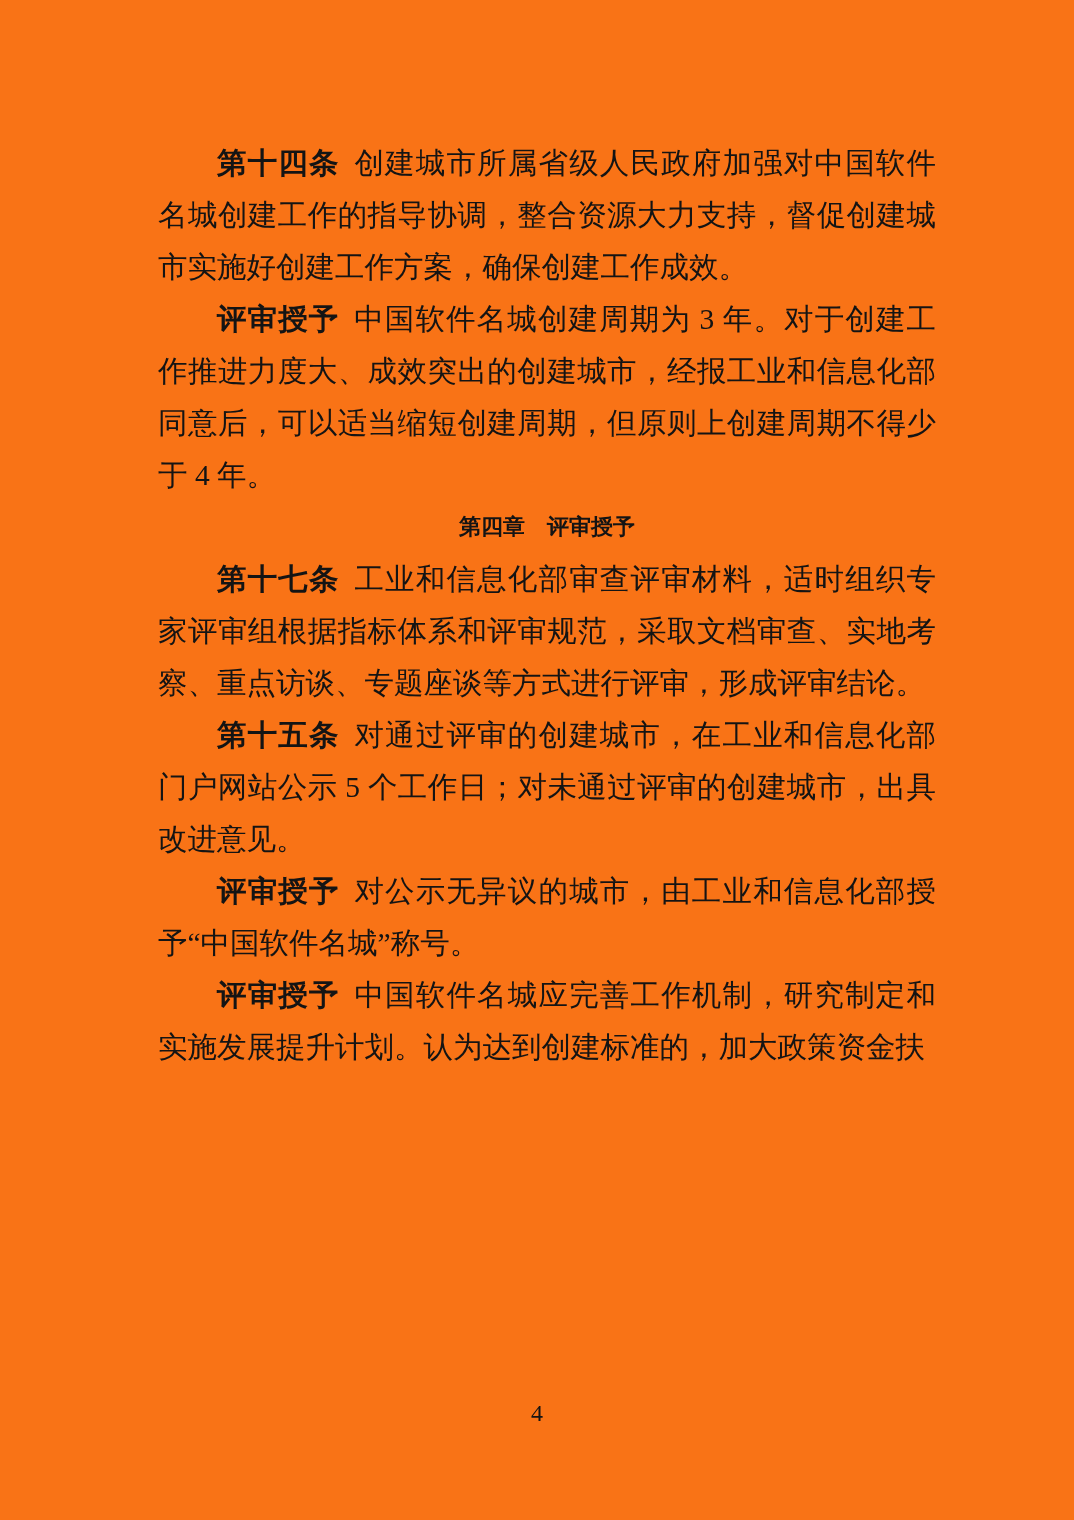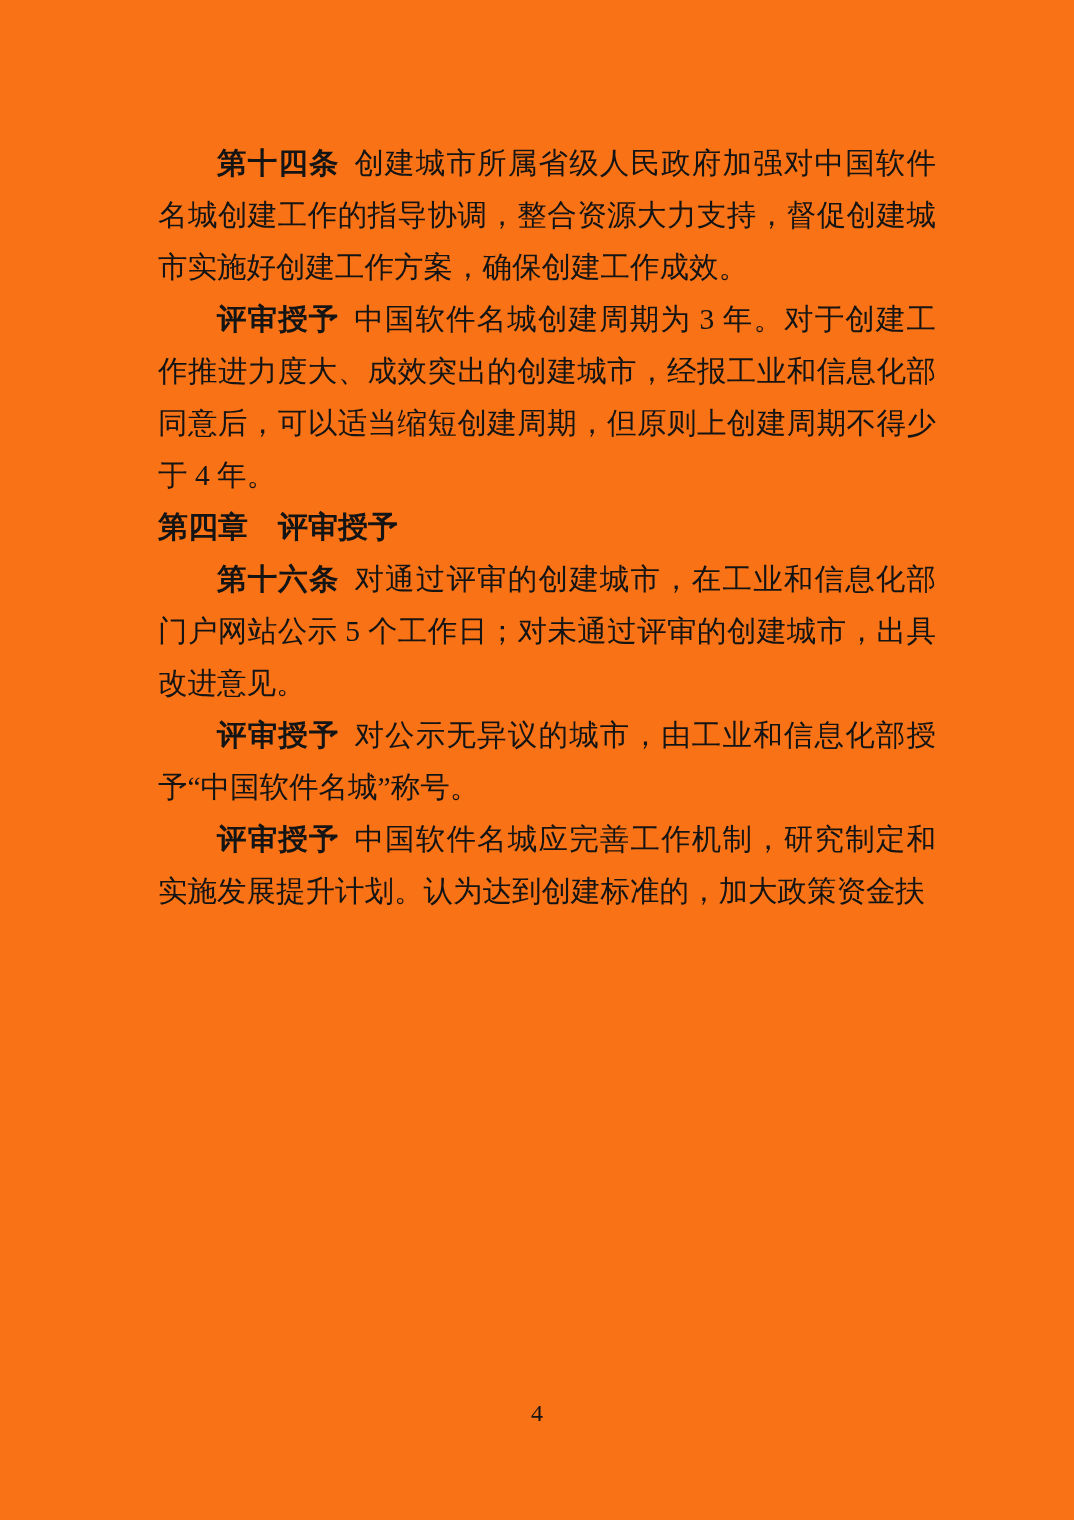--- a/index.html
+++ b/index.html
@@ -27,24 +27,25 @@
   }
   .para {
     text-indent: 2em;
   }
   .art-lead {
     font-family: "Liberation Sans", "DejaVu Sans", sans-serif;
     font-weight: 700;
     margin-right: 0.5em;
   }
   .chapter {
-    font-size: 30px;
+    font-size: 22px;
     line-height: 52px;
     font-weight: 700;
     font-family: "Liberation Sans", "DejaVu Sans", sans-serif;
+    text-align: center;
     text-indent: 0;
   }
   .chapter-title {
     margin-left: 1em;
   }
   .page-number {
     position: absolute;
     left: 0;
     top: 1396px;
     width: 100%;
@@ -60,22 +61,23 @@
 <div class="page">
   <main class="content">
 
     <p class="para"><span class="art-lead">第十四条</span><span>创建城市所属省级人民政府加强对中国软件名城创建工作的指导协调，整合资源大力支持，督促创建城市实施好创建工作方案，确保创建工作成效。</span></p>
 
     <p class="para"><span class="art-lead">评审授予</span><span>中国软件名城创建周期为 3 年。对于创建工作推进力度大、成效突出的创建城市，经报工业和信息化部同意后，可以适当缩短创建周期，但原则上创建周期不得少于 4 年。</span></p>
 
     <h2 class="chapter"><span>第四章</span><span class="chapter-title">评审授予</span></h2>
 
 
+    <p class="para"><span class="art-lead">第十七条</span><span>工业和信息化部审查评审材料，适时组织专家评审组根据指标体系和评审规范，采取文档审查、实地考察、重点访谈、专题座谈等方式进行评审，形成评审结论。</span></p>
 
-    <p class="para"><span class="art-lead">第十六条</span><span>对通过评审的创建城市，在工业和信息化部门户网站公示 5 个工作日；对未通过评审的创建城市，出具改进意见。</span></p>
+    <p class="para"><span class="art-lead">第十五条</span><span>对通过评审的创建城市，在工业和信息化部门户网站公示 5 个工作日；对未通过评审的创建城市，出具改进意见。</span></p>
 
     <p class="para"><span class="art-lead">评审授予</span><span>对公示无异议的城市，由工业和信息化部授予“中国软件名城”称号。</span></p>
 
 
     <p class="para"><span class="art-lead">评审授予</span><span>中国软件名城应完善工作机制，研究制定和实施发展提升计划。认为达到创建标准的，加大政策资金扶</span></p>
 
   </main>
 
   <footer class="page-number">4</footer>
 </div>

